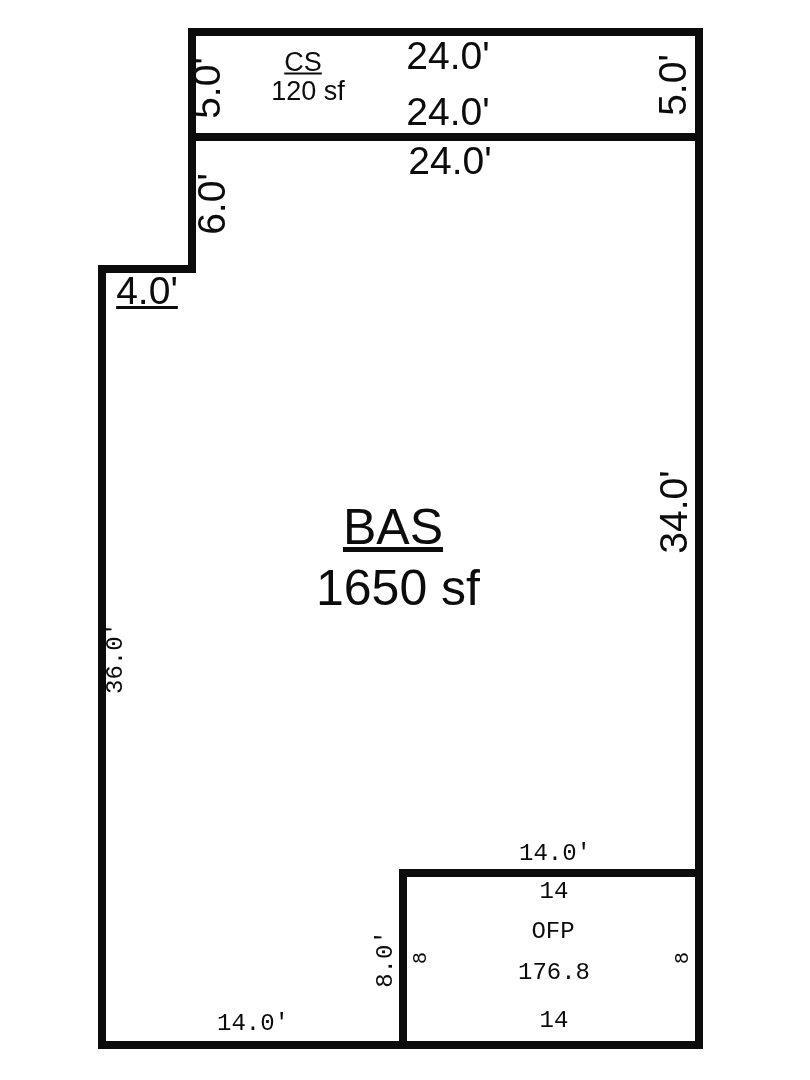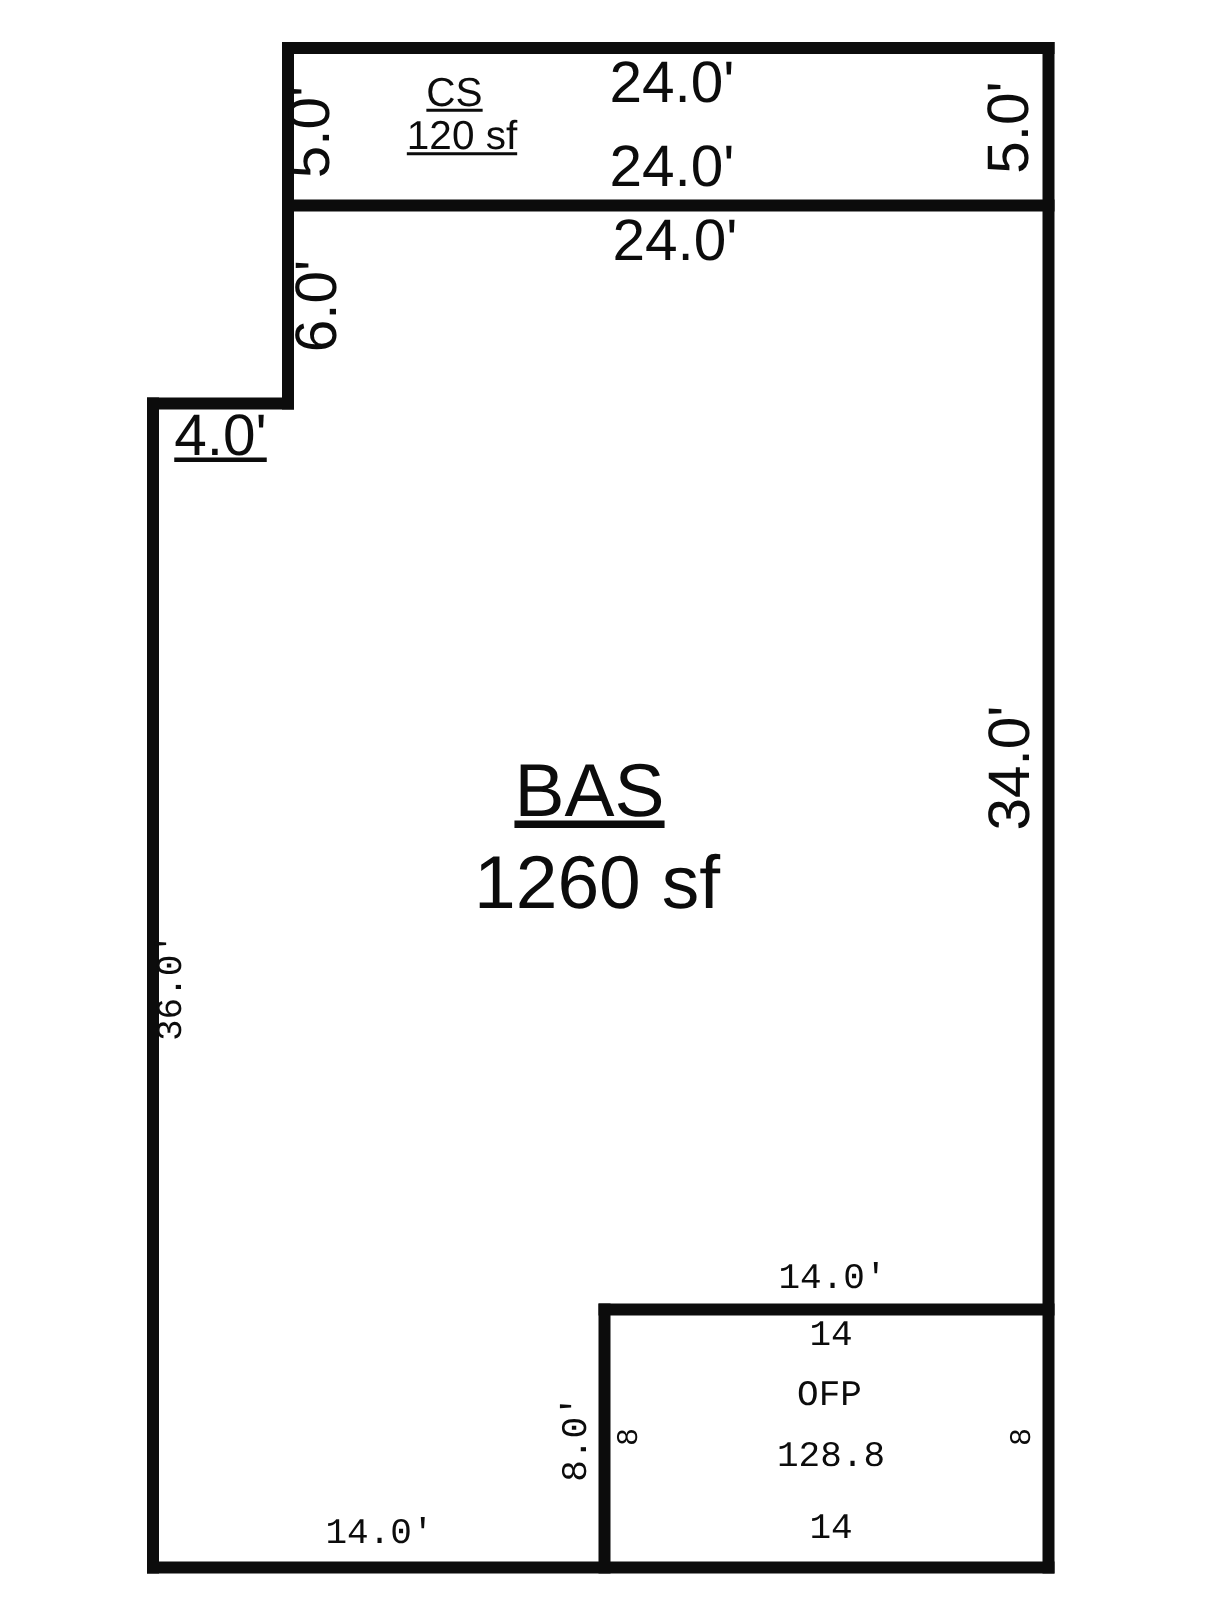--- a/index.html
+++ b/index.html
@@ -44,33 +44,33 @@
   <div class="wall" style="left:98px;  top:265px;  width:8px;   height:784px;"></div>
   <div class="wall" style="left:98px;  top:1041px; width:605px; height:8px;"></div>
   <div class="wall" style="left:399px; top:869px;  width:304px; height:8px;"></div>
   <div class="wall" style="left:399px; top:869px;  width:8px;   height:180px;"></div>
 
   <div class="lbl sans-dim" style="left:448px; top:56px;">24.0'</div>
   <div class="lbl sans-dim" style="left:448px; top:112px;">24.0'</div>
   <div class="lbl sans-dim rot" style="left:207px; top:88px;">5.0'</div>
   <div class="lbl sans-dim rot" style="left:673px; top:85px;">5.0'</div>
   <div class="lbl sans-sm" style="left:303px; top:62px;text-decoration:underline;">CS</div>
-  <div class="lbl sans-sm" style="left:308px; top:91px;text-decoration:underline;">120 sf</div>
+  <div class="lbl sans-sm" style="left:308px; top:91px;">120 sf</div>
 
   <div class="lbl sans-dim" style="left:450px; top:161px;">24.0'</div>
   <div class="lbl sans-dim rot" style="left:212px; top:204px;">6.0'</div>
   <div class="lbl sans-dim" style="left:147px; top:291px;text-decoration:underline;">4.0'</div>
   <div class="lbl sans-lg" style="left:393px; top:527px;text-decoration:underline;">BAS</div>
-  <div class="lbl sans-lg" style="left:398px; top:588px;">1260 sf</div>
+  <div class="lbl sans-lg" style="left:398px; top:588px;">1650 sf</div>
   <div class="lbl sans-dim rot" style="left:674px; top:512px;">34.0'</div>
   <div class="lbl mono rot" style="left:115px; top:658px;">36.0'</div>
   <div class="lbl mono" style="left:253px; top:1023px;">14.0'</div>
 
   <div class="lbl mono" style="left:555px; top:853px;">14.0'</div>
   <div class="lbl mono" style="left:554px; top:891px;">14</div>
   <div class="lbl mono" style="left:553px; top:931px;">OFP</div>
-  <div class="lbl mono" style="left:554px; top:972px;">128.8</div>
+  <div class="lbl mono" style="left:554px; top:972px;">176.8</div>
   <div class="lbl mono" style="left:554px; top:1020px;">14</div>
   <div class="lbl mono rot" style="left:385px; top:959px;">8.0'</div>
   <div class="lbl mono-sm rot" style="left:420px; top:958px;">8</div>
   <div class="lbl mono-sm rot" style="left:682px; top:958px;">8</div>
 
 </div>
 
 </body></html>

